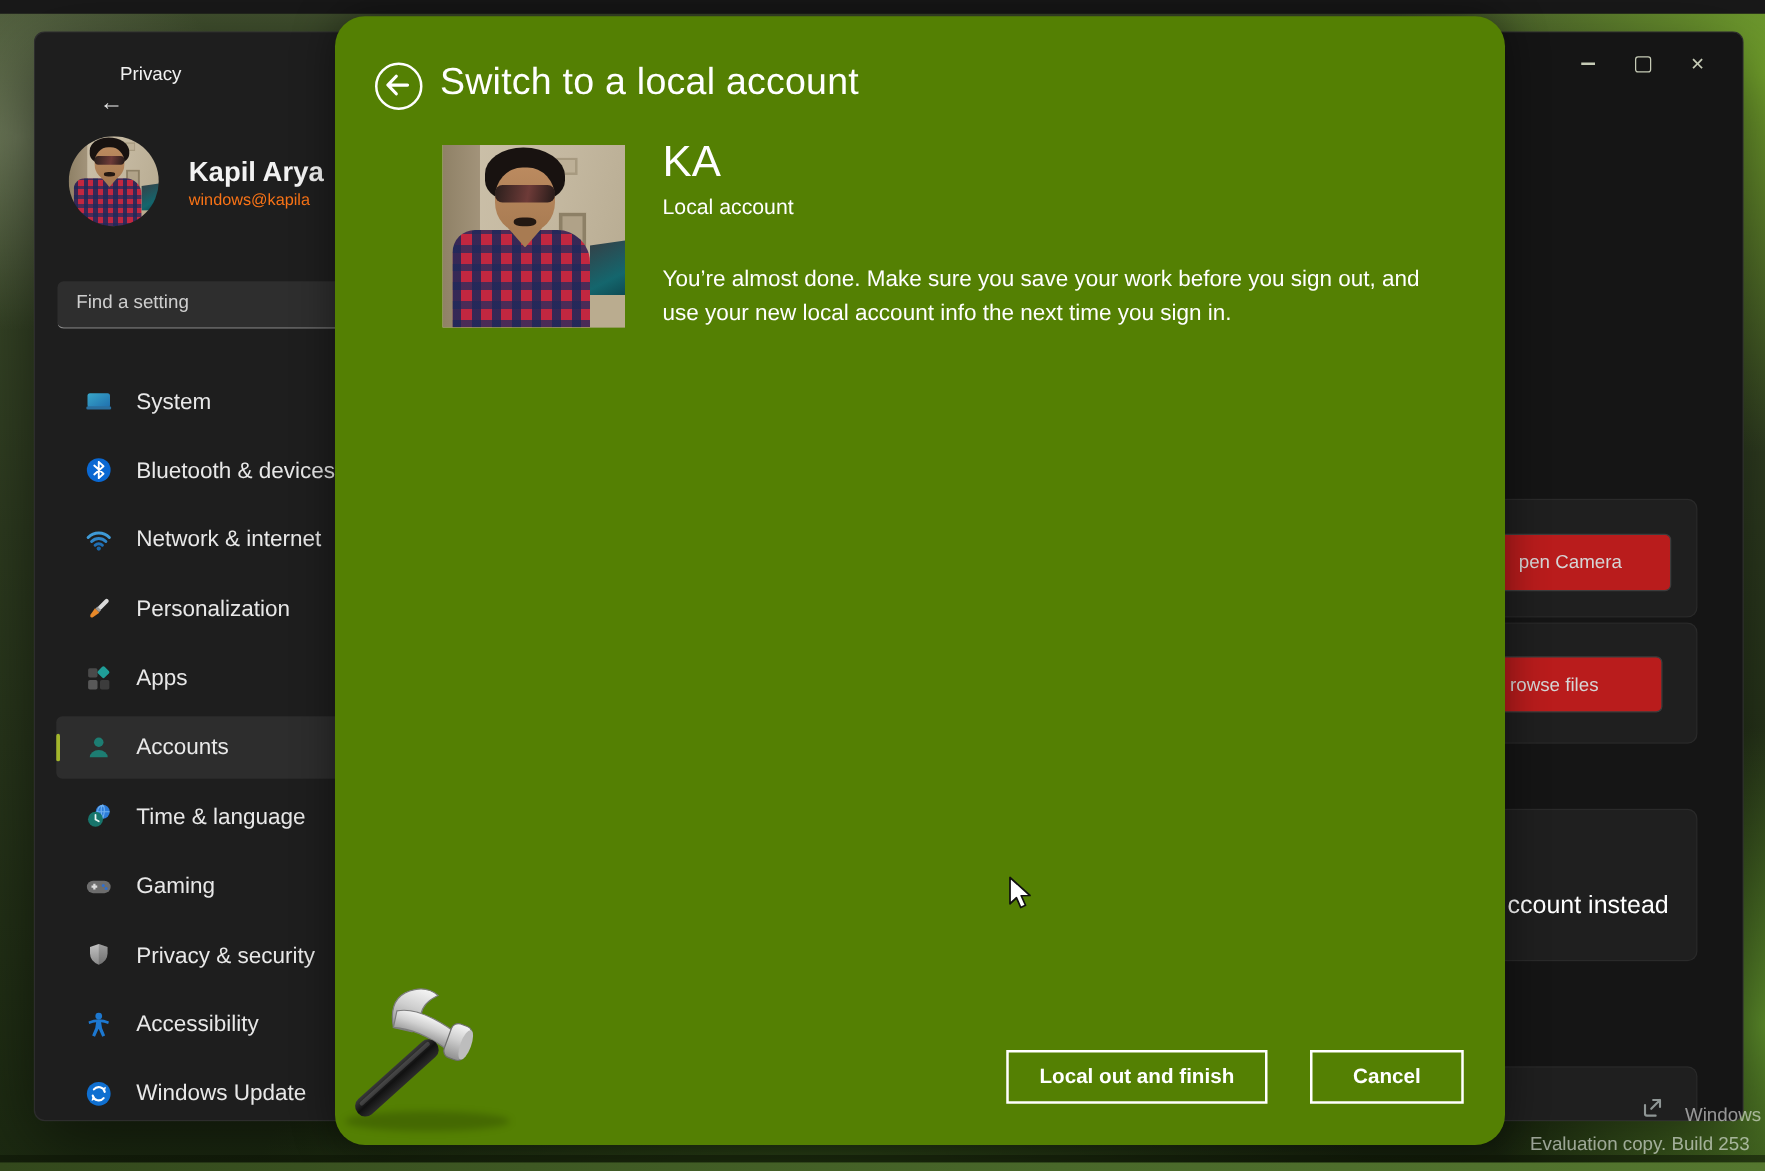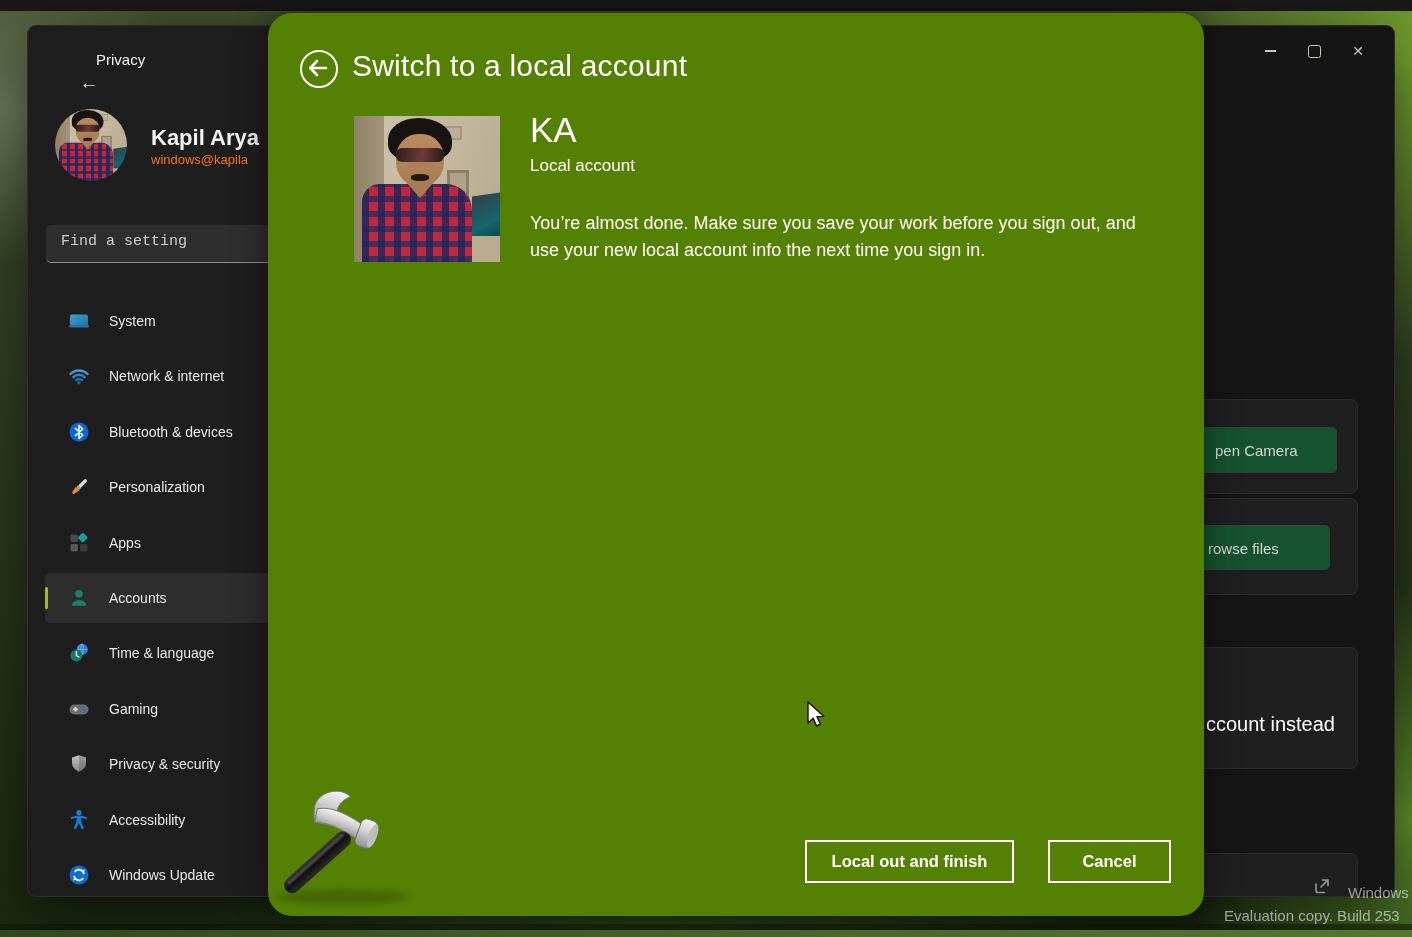--- a/index.html
+++ b/index.html
@@ -18,45 +18,45 @@
   
   #settings-window{
     left:27px;top:25px;width:1366px;height:870px;
     background:#1e1e1e;border-radius:9px;
     border:1px solid rgba(255,255,255,.07);
     box-shadow:0 18px 60px rgba(0,0,0,.55);
     overflow:hidden;
   }
   #right-panel{left:1100px;top:0;width:266px;height:870px;background:#151515;}
   .card{left:598px;width:730px;background:#1f1f1f;border:1px solid rgba(255,255,255,.05);border-radius:8px;}
-  .peek-btn{background:#14532d;border:1px solid #3d3d3d;border-radius:5px;color:#d6d6d6;font-size:15px;}
+  .peek-btn{background:#b91c1c;border:1px solid #3d3d3d;border-radius:5px;color:#d6d6d6;font-size:15px;}
   .peek-btn span{position:absolute;top:50%;transform:translateY(-50%);white-space:nowrap;}
   #titlebar-back{left:48px;top:44px;width:26px;height:26px;color:#e2e2e2;font-size:19px;line-height:26px;text-align:center;}
   #titlebar-title{left:68px;top:25px;font-size:15px;color:#f1f1f1;}
   .winctl{width:44px;height:34px;display:flex;align-items:center;justify-content:center;}
   #window-controls{right:14px;top:8px;display:flex;}
   .ctl-min{width:11px;height:2px;background:#c6cbb6;}
   .ctl-max{width:11px;height:11px;border:1.6px solid #c6cbb6;border-radius:2.5px;}
   .ctl-close{color:#c6cbb6;font-size:14px;}
   
   #avatar{left:27px;top:83px;width:72px;height:72px;border-radius:50%;overflow:hidden;}
   #profile-name{left:123px;top:99px;font-size:22px;font-weight:bold;color:#f2f2f2;}
   #profile-email{left:123px;top:126px;font-size:13px;color:#f97316;white-space:nowrap;}
   
   #search-box{left:18px;top:199px;width:282px;height:37px;background:#2e2e2e;border-radius:5px;border-bottom:1px solid #8f8f8f;}
-  #search-box input{background:transparent;border:none;outline:none;color:#d8d8d8;font-size:15px;padding:8px 0 0 15px;width:220px;font-family:Liberation Mono, monospace;}
+  #search-box input{background:transparent;border:none;outline:none;color:#d8d8d8;font-size:15px;padding:8px 0 0 15px;width:220px;font-family:Liberation Sans, sans-serif;}
   #search-box input::placeholder{color:#cfcfcf;opacity:1;}
   
   #nav{left:17px;top:270px;width:248px;}
   .navitem{position:relative;height:50px;margin-bottom:5.4px;border-radius:5px;display:flex;align-items:center;}
   .navitem.active{background:#2d2d2d;}
   .navitem .pill{position:absolute;left:0;top:14px;width:3px;height:22px;border-radius:2px;background:#a3b62c;display:none;}
   .navitem.active .pill{display:block;}
   .navitem .nicon{position:absolute;left:23px;top:14px;width:22px;height:22px;}
-  .navitem .nlabel{position:absolute;left:64px;font-size:14px;color:#e8e8e8;white-space:nowrap;}
+  .navitem .nlabel{position:absolute;left:64px;font-size:18px;color:#e8e8e8;white-space:nowrap;}
   
   .photo{position:relative;width:146px;height:146px;background:linear-gradient(105deg,#cdc2ab 0%,#c4b8a0 55%,#b6aa90 100%);overflow:hidden;}
   .photo .door{position:absolute;left:0;top:0;width:30px;height:100%;background:linear-gradient(90deg,#8f8166,#a2937a);}
   .photo .frame{position:absolute;left:82px;top:10px;width:26px;height:14px;background:#bdb097;box-shadow:inset 0 0 0 2px #a79a80;}
   .photo .mirror{position:absolute;left:93px;top:54px;width:22px;height:48px;background:#b0a288;box-shadow:inset 0 0 0 3px #8d8066;}
   .photo .tv{position:absolute;right:-6px;top:78px;width:34px;height:52px;background:linear-gradient(160deg,#32434a,#14666d 55%,#0c3a43);transform:skewY(-8deg);}
   .photo .desk{position:absolute;right:0;bottom:0;width:58px;height:26px;background:#baac8f;}
   .photo .hair{position:absolute;left:34px;top:2px;width:64px;height:44px;border-radius:48% 52% 40% 40%;background:#181210;}
   .photo .face{position:absolute;left:42px;top:18px;width:48px;height:52px;border-radius:46%;background:linear-gradient(180deg,#bb8a5f,#a87b52);}
   .photo .glasses{position:absolute;left:42px;top:32px;width:48px;height:14px;border-radius:6px;background:linear-gradient(100deg,#2a1f1c,#6e3b38 55%,#241a18);}
@@ -168,35 +168,35 @@
               <stop offset="1" stop-color="#1f6fae"></stop>
             </linearGradient>
           </defs>
       </svg>
       <span class="nlabel">System</span>
     </div>
 
     <div class="navitem">
 
       <svg class="nicon" viewBox="0 0 22 22">
+        <circle cx="11" cy="11" r="9.5" fill="#0a68d2"></circle>
+        <path d="M11 4.5 V17.5 M11 4.5 L14.8 8 L7.4 14.6 M11 17.5 L14.8 14 L7.4 7.4" fill="none" stroke="#fff" stroke-width="1.5" stroke-linejoin="round" stroke-linecap="round"></path>
+      </svg>
+      <span class="nlabel">Bluetooth &amp; devices</span>
+    </div>
+
+    <div class="navitem">
+
+      <svg class="nicon" viewBox="0 0 22 22">
         <path d="M2.5 9 a12 12 0 0 1 17 0" fill="none" stroke="#3f9ad6" stroke-width="2.4" stroke-linecap="round"></path>
         <path d="M5.3 12.2 a8 8 0 0 1 11.4 0" fill="none" stroke="#2f84c6" stroke-width="2.4" stroke-linecap="round"></path>
         <path d="M8.1 15.2 a4 4 0 0 1 5.8 0" fill="none" stroke="#206fb4" stroke-width="2.4" stroke-linecap="round"></path>
         <circle cx="11" cy="17.8" r="1.7" fill="#1b66a8"></circle>
       </svg>
       <span class="nlabel">Network &amp; internet</span>
-    </div>
-
-    <div class="navitem">
-
-      <svg class="nicon" viewBox="0 0 22 22">
-        <circle cx="11" cy="11" r="9.5" fill="#0a68d2"></circle>
-        <path d="M11 4.5 V17.5 M11 4.5 L14.8 8 L7.4 14.6 M11 17.5 L14.8 14 L7.4 7.4" fill="none" stroke="#fff" stroke-width="1.5" stroke-linejoin="round" stroke-linecap="round"></path>
-      </svg>
-      <span class="nlabel">Bluetooth &amp; devices</span>
     </div>
 
     <div class="navitem">
 
       <svg class="nicon" viewBox="0 0 22 22">
         <g transform="rotate(45 11 11)">
           <rect x="9.4" y="0.5" width="3.4" height="11" rx="1.7" fill="#d9d9d9"></rect>
           <rect x="9" y="10.5" width="4.2" height="2.4" fill="#9b9b9b"></rect>
           <path d="M8.6 12.9 h5 l-1.1 6.2 q-1.4 2.4 -2.8 0 z" fill="#e8892a"></path>
         </g>

